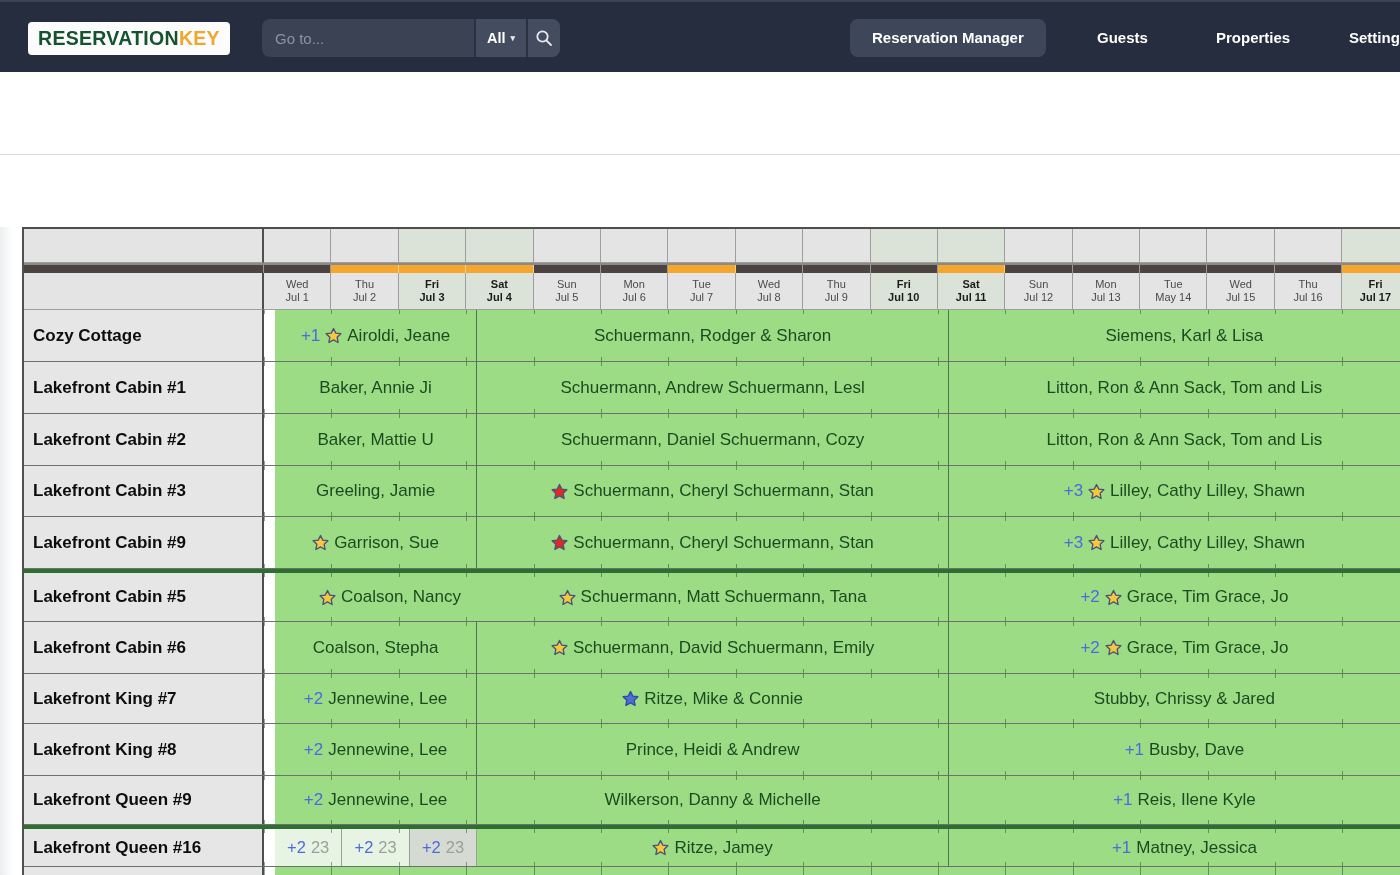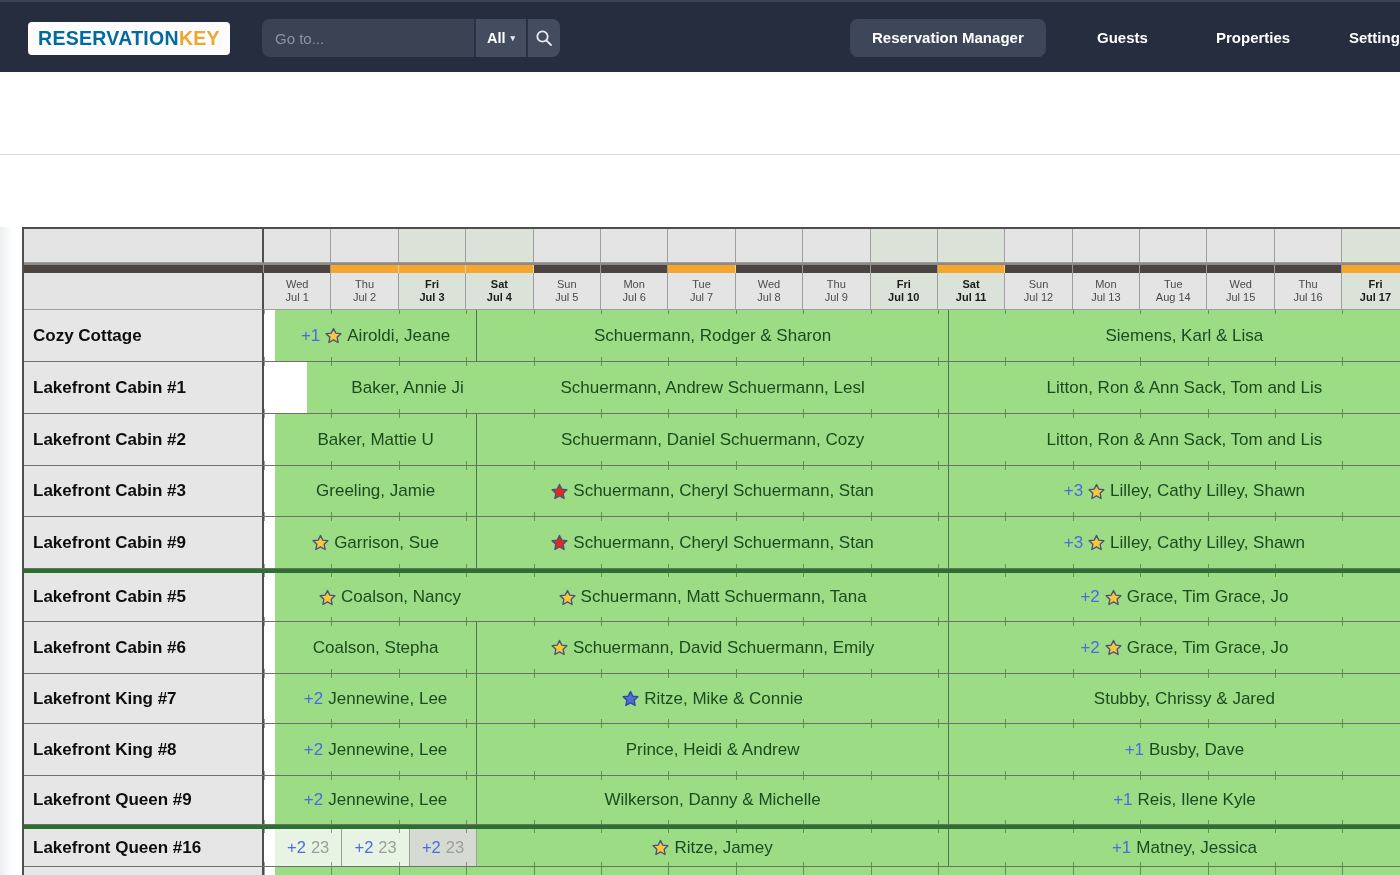--- a/index.html
+++ b/index.html
@@ -6,21 +6,21 @@
   html,body { width:1400px; height:875px; overflow:hidden; background:#fff;
     font-family:"Liberation Sans", sans-serif; }
   #app { position:relative; width:1400px; height:875px; overflow:hidden; background:#fff; }
 
   
   .navbar { position:absolute; left:0; top:0; width:1400px; height:72px;
     background:#262d3e; border-top:2px solid #3c4354; }
   .logo { position:absolute; left:28px; top:20px; height:33px; line-height:33px;
     background:#fcfcfc; border-radius:4px; padding:0 10px; font-size:19.5px;
     font-weight:bold; letter-spacing:.3px; }
-  .logo .lp { color:#0369a1; } .logo .la { color:#efa82f; }
+  .logo .lp { color:#14532d; } .logo .la { color:#efa82f; }
   .search { position:absolute; left:262px; top:17px; width:298px; height:38px;
     background:#3a4254; border-radius:8px; display:flex; align-items:stretch; overflow:hidden; }
   .search input { flex:1; background:transparent; border:none; outline:none;
     color:#c7ccd8; font-size:15px; padding-left:13px; font-family:inherit; }
   .search input::placeholder { color:#8b93a5; }
   .all-btn { display:flex; align-items:center; gap:5px; padding:0 11px; background:#444c60;
     color:#fff; font-size:14.5px; font-weight:bold; border-left:2px solid #2a3140; cursor:pointer; }
   .all-btn .caret { font-size:9px; line-height:1; color:#e8eaf0; }
   .mag-btn { display:flex; align-items:center; justify-content:center; width:43px;
     background:#444c60; border-left:2px solid #2a3140; cursor:pointer; }
@@ -237,21 +237,21 @@
         <div class="hcell daylab" style="width: 67.4px; height: 37px;">
           <div>Sun</div>
           <div>Jul 12</div>
         </div>
         <div class="hcell daylab" style="width: 67.4px; height: 37px;">
           <div>Mon</div>
           <div>Jul 13</div>
         </div>
         <div class="hcell daylab" style="width: 67.4px; height: 37px;">
           <div>Tue</div>
-          <div>Aug 14</div>
+          <div>May 14</div>
         </div>
         <div class="hcell daylab" style="width: 67.4px; height: 37px;">
           <div>Wed</div>
           <div>Jul 15</div>
         </div>
         <div class="hcell daylab" style="width: 67.4px; height: 37px;">
           <div>Thu</div>
           <div>Jul 16</div>
         </div>
         <div class="hcell daylab wk" style="width: 67.4px; height: 37px;">
@@ -273,21 +273,21 @@
             <span>Schuermann, Rodger &amp; Sharon</span>
           </div>
           <div class="bar" style="left: 685px; width: 471.8px;">
             <span>Siemens, Karl &amp; Lisa</span>
           </div>
         </div>
       </div>
       <div class="room-row" style="height: 52px;">
         <div class="room-cell">Lakefront Cabin #1</div>
         <div class="day-area">
-          <div class="bar" style="left: 11px; width: 202.2px; margin-left: 32px;">
+          <div class="bar" style="left: 11px; width: 202.2px;">
             <span>Baker, Annie Ji</span>
           </div>
           <div class="bar" style="left: 213.2px; width: 471.8px;">
             <span>Schuermann, Andrew Schuermann, Lesl</span>
           </div>
           <div class="bar" style="left: 685px; width: 471.8px;">
             <span>Litton, Ron &amp; Ann Sack, Tom and Lis</span>
           </div>
         </div>
       </div>

